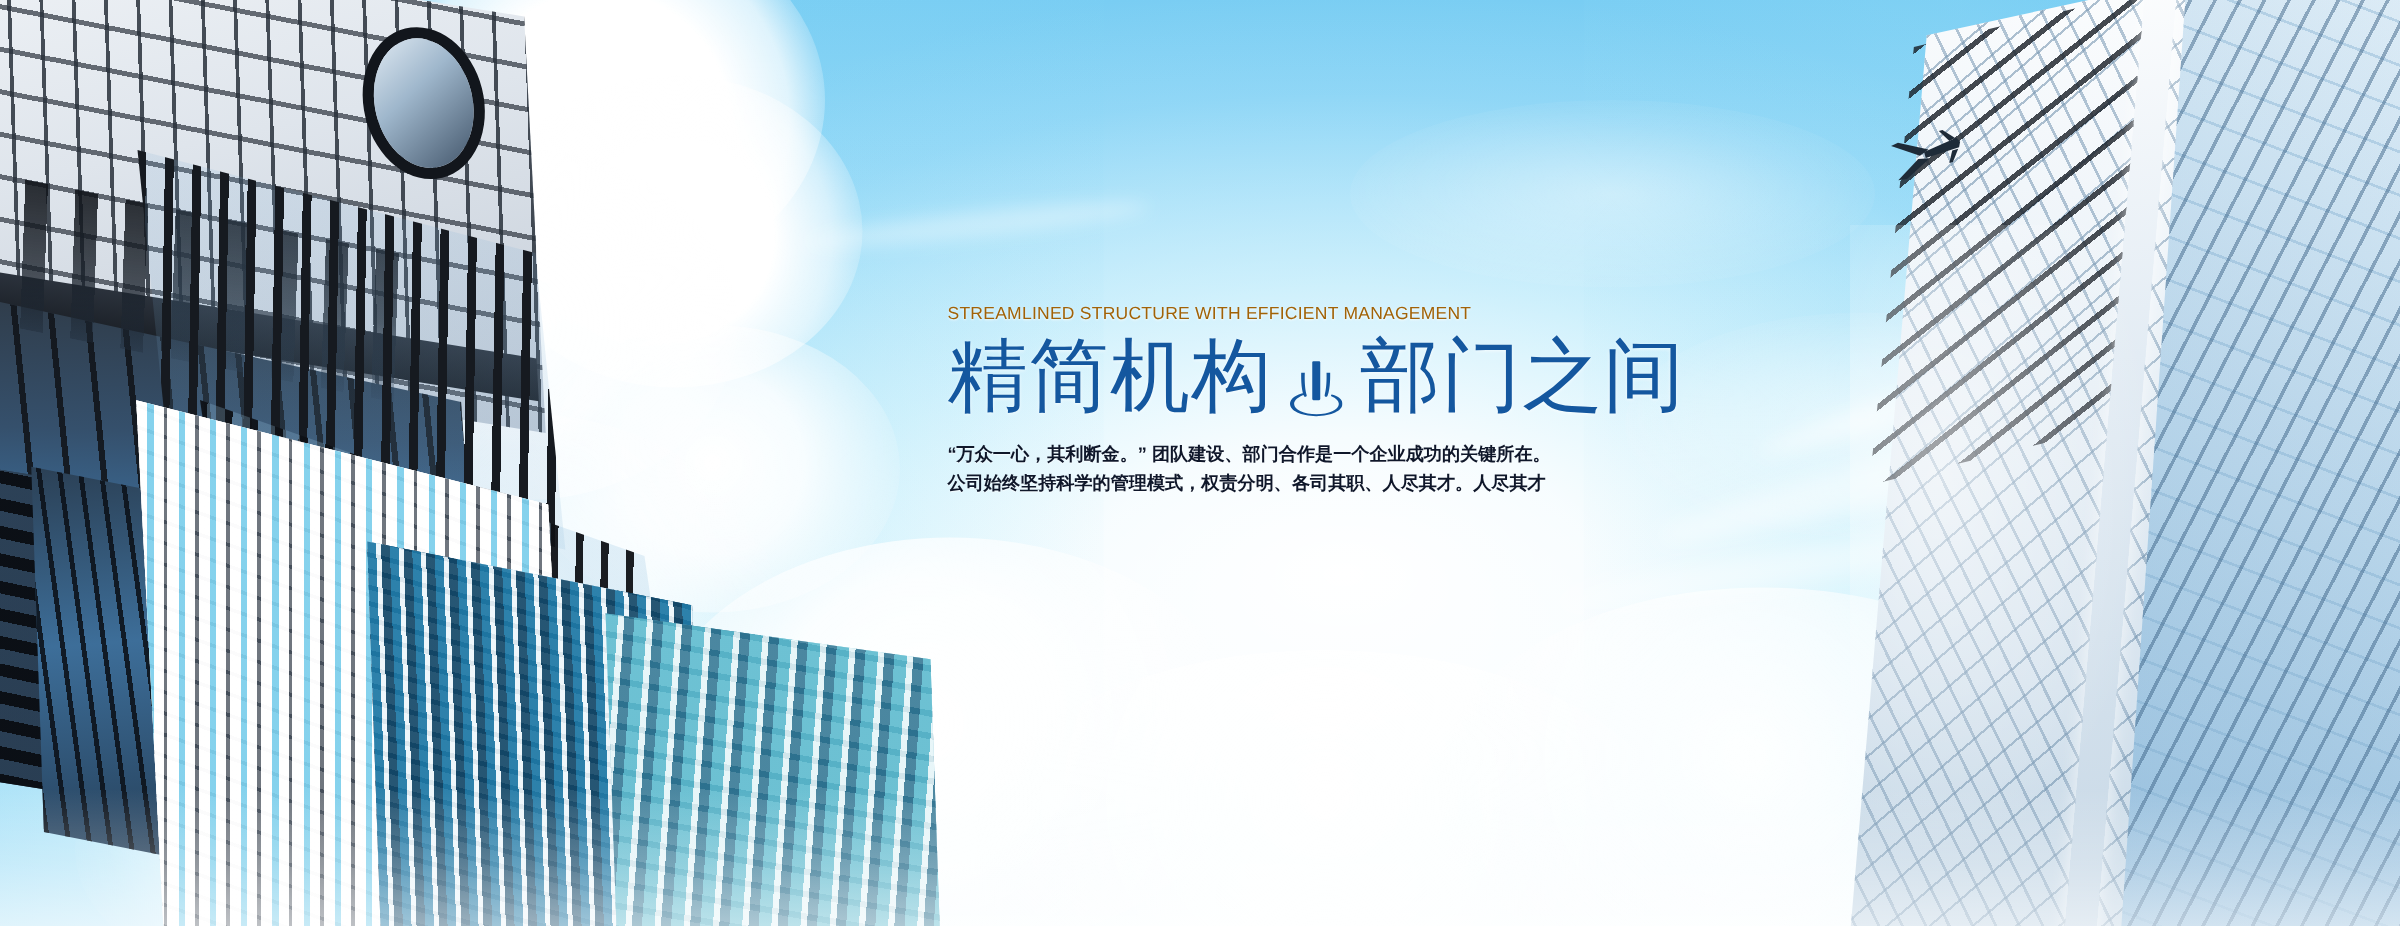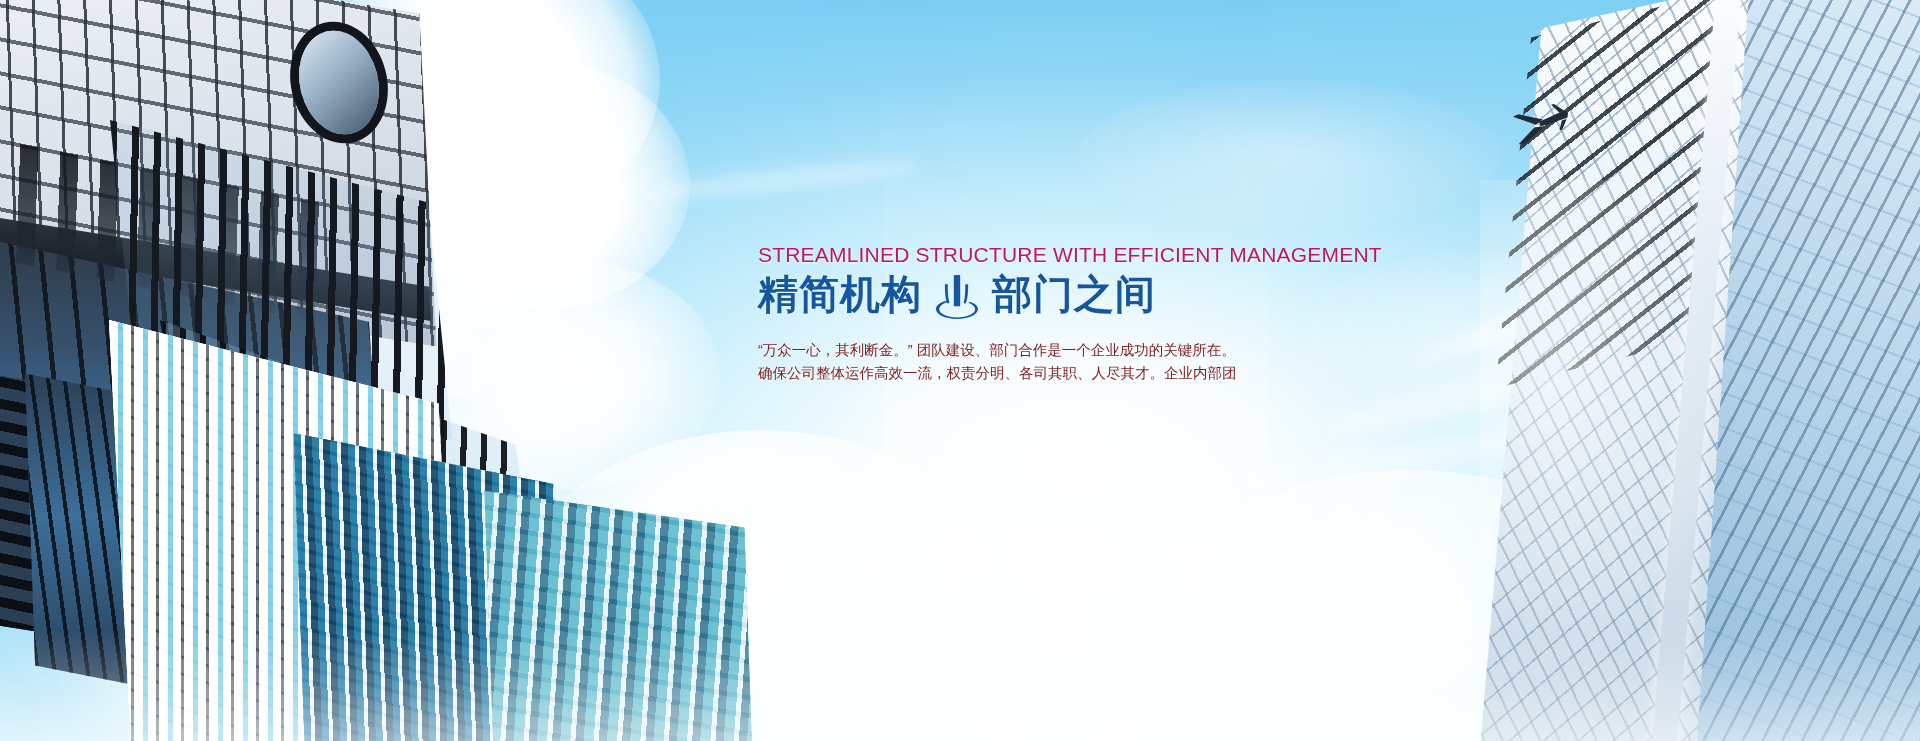--- a/index.html
+++ b/index.html
@@ -204,56 +204,57 @@
     transform:rotate(-16deg);
   }
 
   
   .textblock{
     position:absolute;
     left:758px; top:243px;
     width:620px;
   }
   .eyebrow{
-    font-size:21px;
+    font-size:14px;
     letter-spacing:0.2px;
-    color:#be185d;
+    color:#a16207;
     white-space:nowrap;
     line-height:1.12;
     font-weight:400;
     text-shadow:0 1px 2px rgba(255,255,255,0.85);
   }
   .headline{
     margin-top:4px;
     display:flex;
-    align-items:flex-start;
+    align-items:flex-end;
     gap:12px;
     color:#14579f;
-    font-size:40px;
-    font-weight:700;
+    font-size:64px;
+    font-weight:400;
     line-height:1.16;
     letter-spacing:1px;
     white-space:nowrap;
     text-shadow:0 1px 3px rgba(255,255,255,0.7);
   }
   .headline .hl-mark{
     display:inline-flex;
     align-items:center;
     justify-content:center;
     width:46px;
     height:52px;
     flex:0 0 auto;
   }
   .paragraph{
     margin-top:16px;
     font-size:14.5px;
     line-height:1.62;
-    color:#7f1d1d;
+    color:#0f172a;
     width:545px;
     text-shadow:0 1px 1px rgba(255,255,255,0.75);
+    font-weight:bold;
   }
   .paragraph .pline{display:block;white-space:nowrap;}
 
   
   .bottom-haze{
     position:absolute; left:0; right:0; bottom:0; height:110px;
     background:linear-gradient(180deg, rgba(255,255,255,0) 0%, rgba(255,255,255,0.25) 55%, rgba(255,255,255,0.55) 100%);
     pointer-events:none;
   }
 </style>
@@ -336,19 +337,19 @@
             <path d="M32 12 c0 0 0.6 12 -1.6 19.5 c-0.5 1.7 1.8 2.3 2.5 0.6 C35.6 25.6 35.2 13.6 35.2 12 Z"></path>
             <path d="M23 50 C9.5 50 0 45.2 0 39.2 c0 -4.3 5.2 -8 13 -9.6 c0.6 -0.1 0.9 1.3 0.3 1.5 C7.4 33 3.6 36 3.6 39.4 c0 5 8.8 9 19.6 9 c10.8 0 19.6 -4 19.6 -9 c0 -2.7 -2.5 -5.2 -6.6 -6.9 c-0.6 -0.2 -0.1 -1.6 0.5 -1.4 C43.2 32.8 46 36 46 39.2 C46 45.2 36.5 50 23 50 Z"></path>
           </g>
         </svg>
       </span>
       <span>部门之间</span>
     </div>
 
     <div class="paragraph">
       <span class="pline">“万众一心，其利断金。” 团队建设、部门合作是一个企业成功的关键所在。</span>
-      <span class="pline">确保公司整体运作高效一流，权责分明、各司其职、人尽其才。企业内部团</span>
+      <span class="pline">公司始终坚持科学的管理模式，权责分明、各司其职、人尽其才。人尽其才</span>
     </div>
 
   </div>
 
   <div class="bottom-haze"></div>
 </div>
 
 </body></html>

